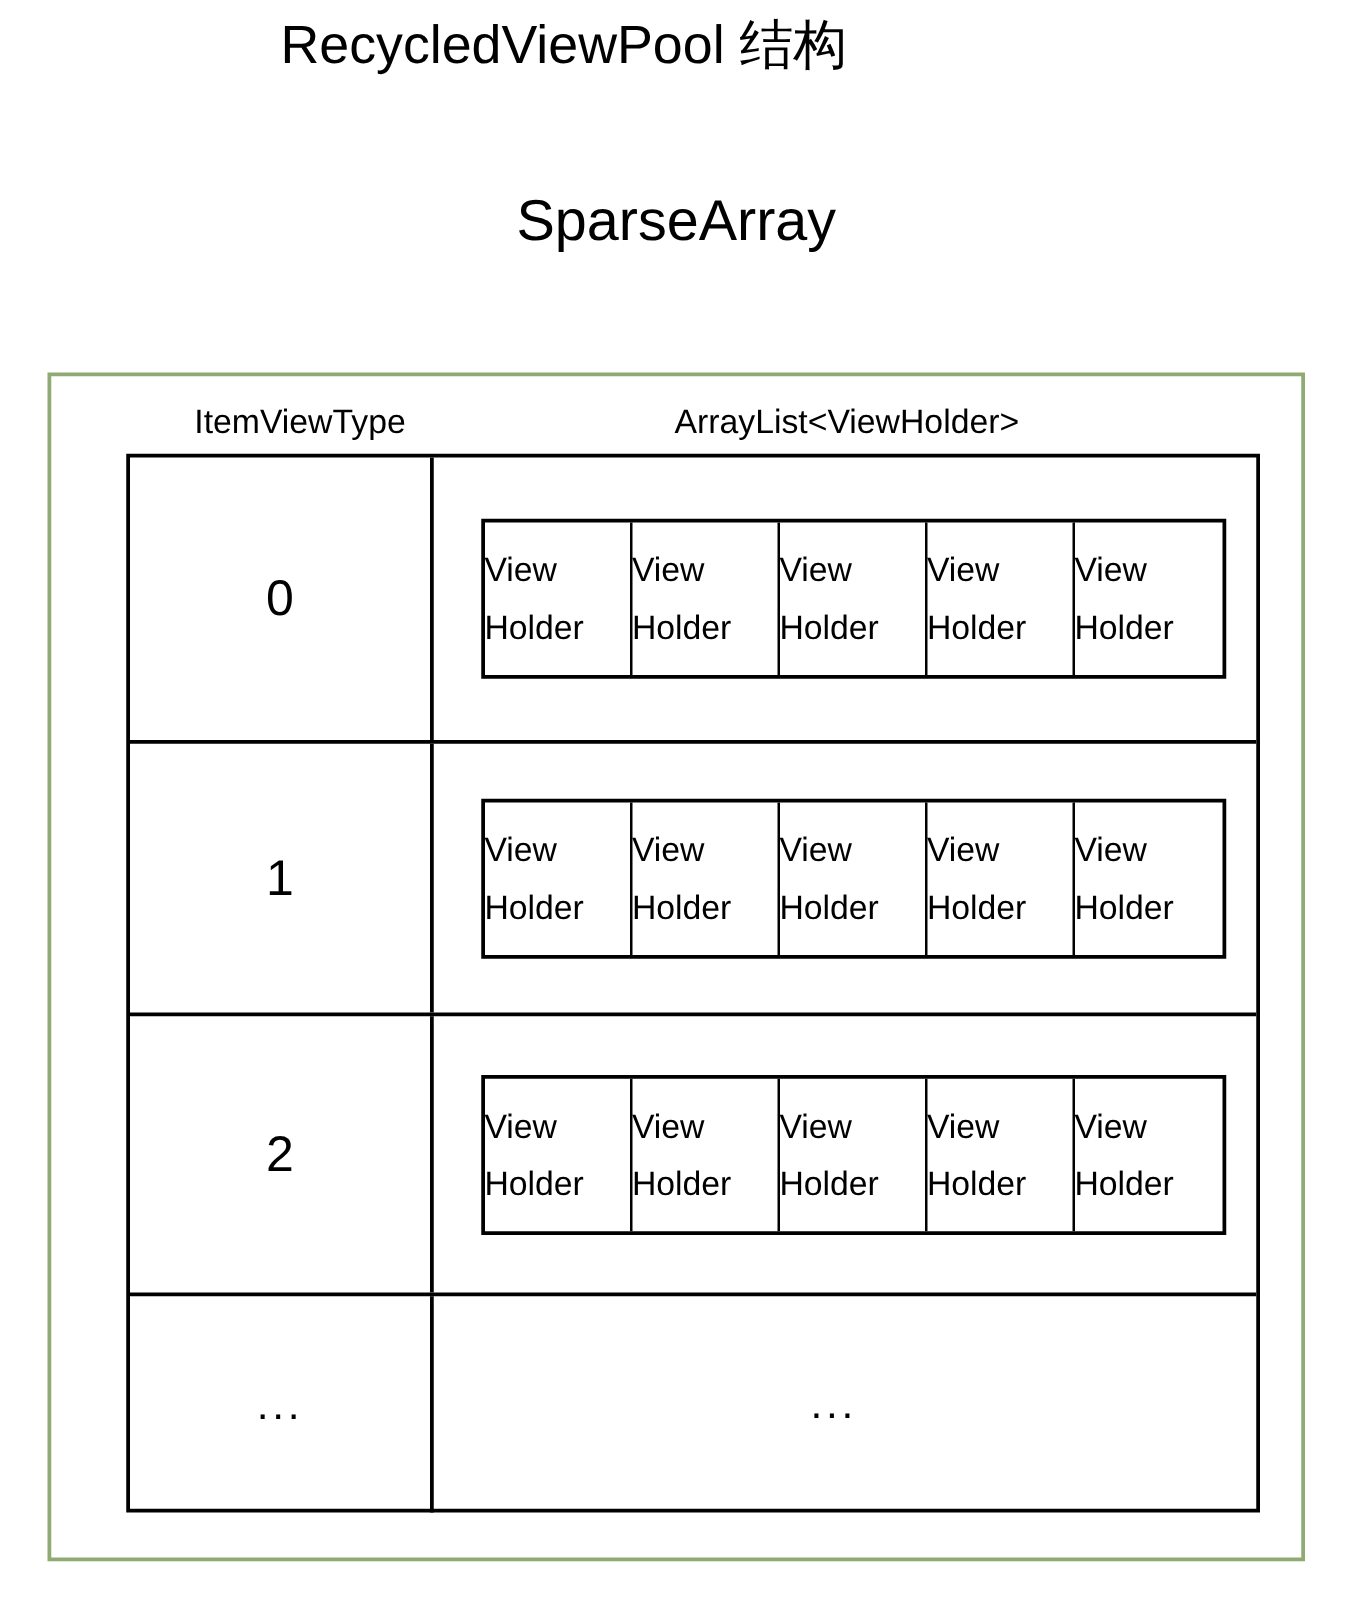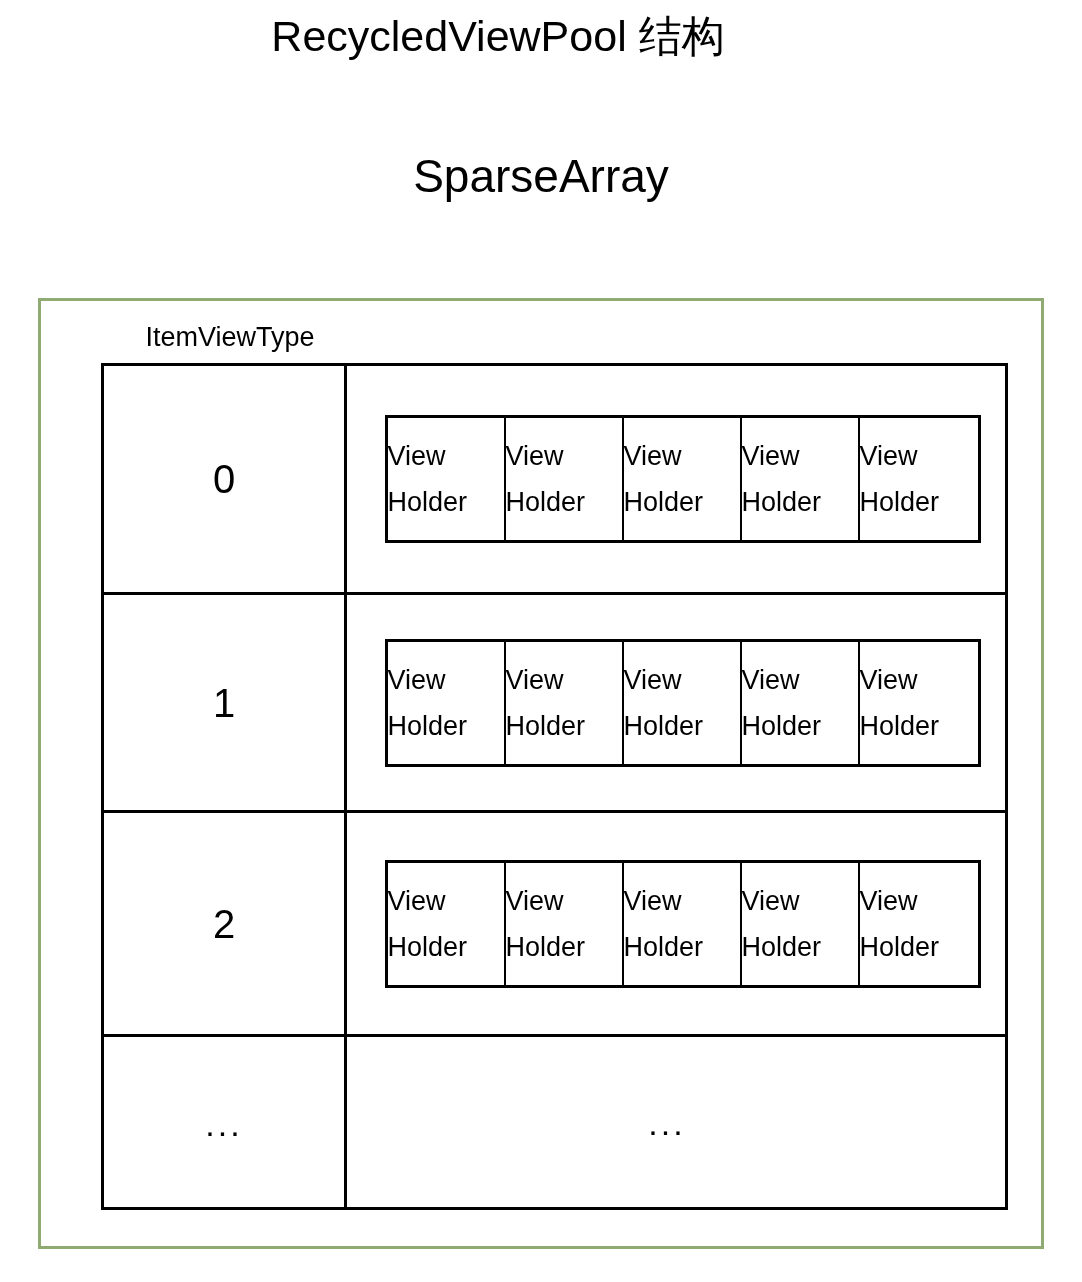--- a/index.html
+++ b/index.html
@@ -21,21 +21,20 @@
     position: absolute;
     left: 0;
     top: 10px;
     width: 902px;
     text-align: center;
     font-size: 43px;
     font-weight: 400;
     line-height: 52px;
     letter-spacing: 0px;
     white-space: pre;
-    padding-left: 47px;
   }
   #structure-subtitle {
     position: absolute;
     left: 0;
     top: 154px;
     width: 1082px;
     text-align: center;
     font-size: 46px;
     font-weight: 400;
     line-height: 44px;
@@ -63,21 +62,21 @@
     height: 42px;
   }
   .col-header {
     position: absolute;
     top: 0;
     font-size: 27px;
     line-height: 38px;
     text-align: center;
     white-space: pre;
   }
-  #header-item-view-type { left: 6px;   width: 246px; }
+  #header-item-view-type { left: 16px;   width: 246px; }
   #header-array-list     { left: 246px; width: 661px; }
 
   
   #sparse-array-table {
     position: absolute;
     left: 101px;
     top: 363px;
     width: 907px;
     height: 847px;
     border: 3px solid #000000;
@@ -154,20 +153,21 @@
 <body>
 
 <div id="diagram-title">RecycledViewPool 结构</div>
 
 <div id="structure-subtitle">SparseArray</div>
 
 <div id="sparse-array-frame"></div>
 
 <div id="table-column-headers">
   <div class="col-header" id="header-item-view-type">ItemViewType</div>
+  <div class="col-header" id="header-array-list">ArrayList&lt;ViewHolder&gt;</div>
 </div>
 
 <div id="sparse-array-table">
 
   <div class="table-row" id="row-0">
     <div class="cell-type">0</div>
     <div class="cell-list">
       <div class="viewholder-strip">
         <div class="viewholder-box">
           <span class="vh-line">View</span>

